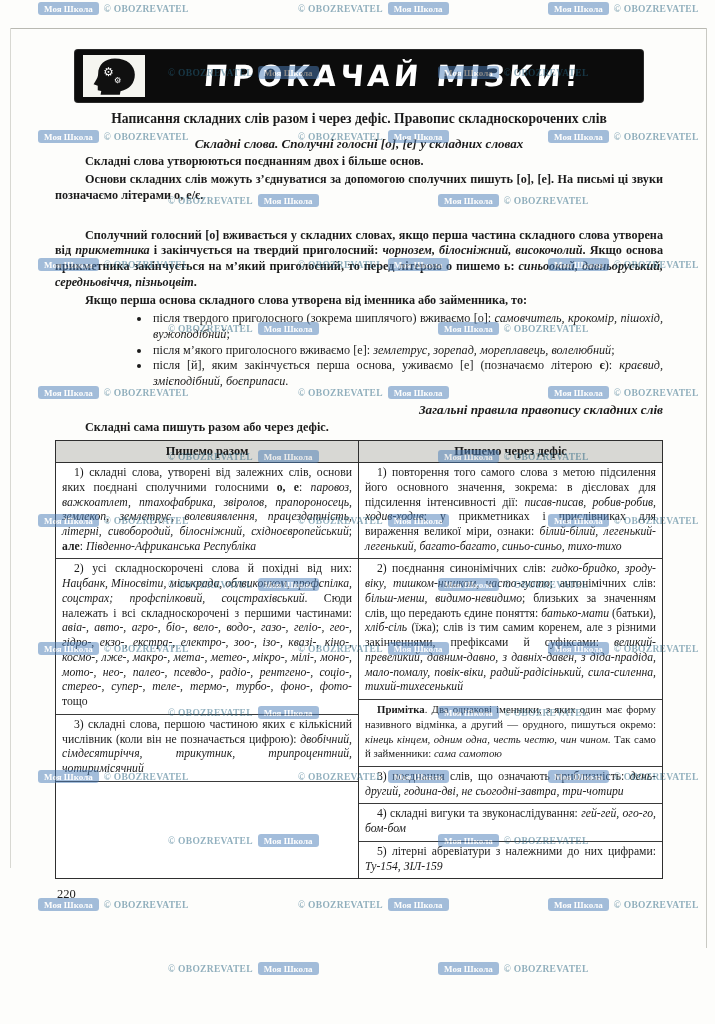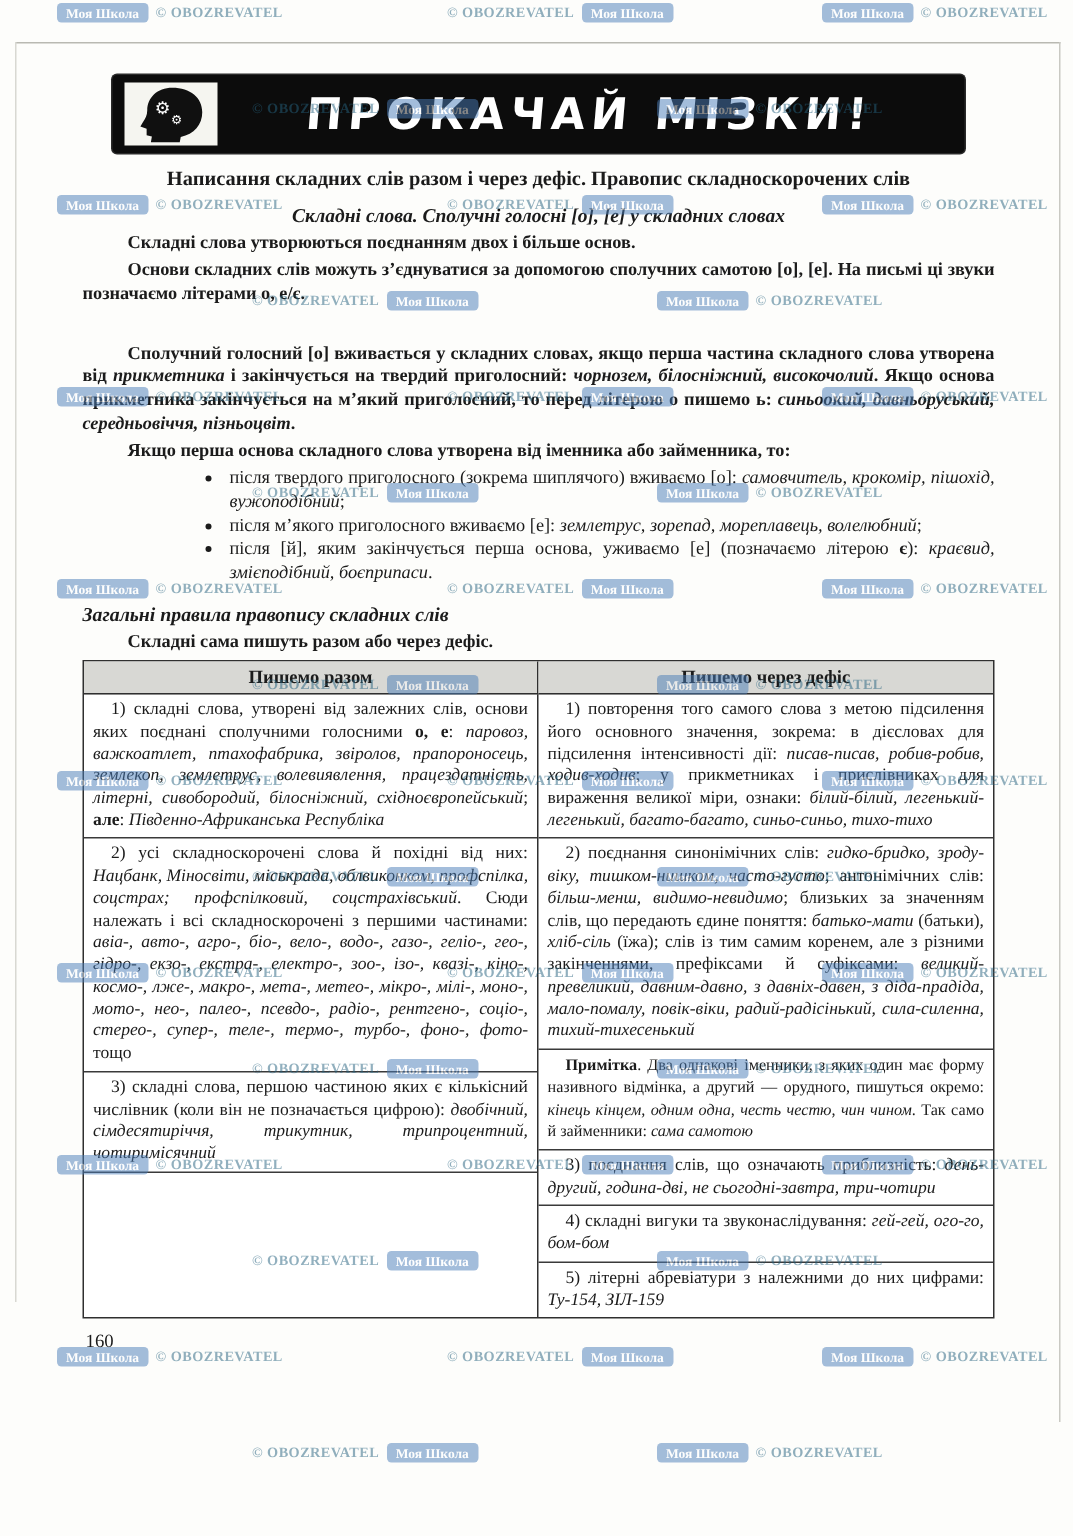--- a/index.html
+++ b/index.html
@@ -33,21 +33,21 @@
   }
   .banner-title {
     flex:1; text-align:center; color:#fff;
     font-family:"DejaVu Sans", sans-serif;
     font-weight:800; font-size:29px; letter-spacing:4px;
     transform:skewX(-5deg); white-space:nowrap;
   }
 
   h1.page-title { margin-top:9px; font-size:13.6px; font-weight:bold; text-align:center; }
   h2.subtitle   { margin-top:9px; font-size:13px; font-weight:bold; font-style:italic; text-align:center; }
-  h2.rules-heading { margin-top:12px; font-size:13.2px; font-weight:bold; font-style:italic; text-align:left; }
+  h2.rules-heading { margin-top:12px; font-size:13.2px; font-weight:bold; font-style:italic; text-align:right; }
 
   p.body {
     font-size:12.2px; line-height:1.3; text-align:justify;
     text-indent:30px; margin-top:2px;font-weight:bold;
   }
   p.body.gap { margin-top:24px; }
 
   ul.bullets { margin:2px 0; padding-left:72px; list-style:disc outside; }
   ul.bullets li { font-size:12.2px; line-height:1.3; text-align:justify; padding-left:2px;margin-left:24px; }
 
@@ -99,21 +99,21 @@
         <text x="30" y="32" font-size="10" fill="#ffffff" font-family="DejaVu Sans, sans-serif">⚙</text>
       </svg>
     </div>
     <div class="banner-title">ПРОКАЧАЙ МІЗКИ!</div>
   </div>
 
   <h1 class="page-title">Написання складних слів разом і через дефіс. Правопис складноскорочених слів</h1>
   <h2 class="subtitle">Складні слова. Сполучні голосні [о], [е] у складних словах</h2>
 
   <p class="body">Складні слова утворюються поєднанням двох і більше основ.</p>
-  <p class="body">Основи складних слів можуть з’єднуватися за допомогою <b>сполучних самотою</b> [о], [е]. На письмі ці звуки позначаємо літерами <b>о, е/є</b>.</p>
+  <p class="body">Основи складних слів можуть з’єднуватися за допомогою <b>сполучних пишуть</b> [о], [е]. На письмі ці звуки позначаємо літерами <b>о, е/є</b>.</p>
   <p class="body gap">Сполучний голосний [о] вживається у складних словах, якщо перша частина складного слова утворена від <i>прикметника</i> і закінчується на твердий приголосний: <i>чорнозем, білосніжний, високочолий</i>. Якщо основа прикметника закінчується на м’який приголосний, то перед літерою <b>о</b> пишемо <b>ь</b>: <i>синьоокий, давньоруський, середньовіччя, пізньоцвіт</i>.</p>
   <p class="body">Якщо перша основа складного слова утворена від <b>іменника</b> або <b>займенника</b>, то:</p>
 
   <ul class="bullets">
       <li>після твердого приголосного (зокрема шиплячого) вживаємо [о]: <i>самовчитель, крокомір, пішохід, вужоподібний</i>;</li>
       <li>після м’якого приголосного вживаємо [е]: <i>землетрус, зорепад, мореплавець, волелюбний</i>;</li>
       <li>після [й], яким закінчується перша основа, уживаємо [е] (позначаємо літерою <b>є</b>): <i>краєвид, змієподібний, боєприпаси</i>.</li>
     </ul>
 
   <h2 class="rules-heading">Загальні правила правопису складних слів</h2>
@@ -134,21 +134,21 @@
           <div class="t-cell">1) повторення того самого слова з метою підсилення його основного значення, зокрема: в дієсловах для підсилення інтенсивності дії: <i>писав-писав, робив-робив, ходив-ходив</i>; у прикметниках і прислівниках для вираження великої міри, ознаки: <i>білий-білий, легенький-легенький, багато-багато, синьо-синьо, тихо-тихо</i></div>
           <div class="t-cell">2) поєднання синонімічних слів: <i>гидко-бридко, зроду-віку, тишком-нишком, часто-густо</i>; антонімічних слів: <i>більш-менш, видимо-невидимо</i>; близьких за значенням слів, що передають єдине поняття: <i>батько-мати</i> (батьки), <i>хліб-сіль</i> (їжа); слів із тим самим коренем, але з різними закінченнями, префіксами й суфіксами: <i>великий-превеликий, давним-давно, з давніх-давен, з діда-прадіда, мало-помалу, повік-віки, радий-радісінький, сила-силенна, тихий-тихесенький</i></div>
           <div class="t-cell"><span class="note"><b>Примітка</b>. Два однакові іменники, з яких один має форму називного відмінка, а другий — орудного, пишуться окремо: <i>кінець кінцем, одним одна, честь честю, чин чином</i>. Так само й займенники: <i>сама самотою</i></span></div>
           <div class="t-cell">3) поєднання слів, що означають приблизність: <i>день-другий, година-дві, не сьогодні-завтра, три-чотири</i></div>
           <div class="t-cell">4) складні вигуки та звуконаслідування: <i>гей-гей, ого-го, бом-бом</i></div>
           <div class="t-cell">5) літерні абревіатури з належними до них цифрами: <i>Ту-154, ЗІЛ-159</i></div>
         </div>
     </div>
   </div>
 
-  <div class="page-footer">160</div>
+  <div class="page-footer">220</div>
 </div>
 
 <div class="wm-layer">
     <div class="wm-unit" style="left: 38px; top: 2px;">
       <span class="wm-badge">Моя Школа</span>
       <span class="wm-copy">© OBOZREVATEL</span>
     </div>
     <div class="wm-unit" style="left: 298px; top: 2px;">
       <span class="wm-copy">© OBOZREVATEL</span>
       <span class="wm-badge">Моя Школа</span>

